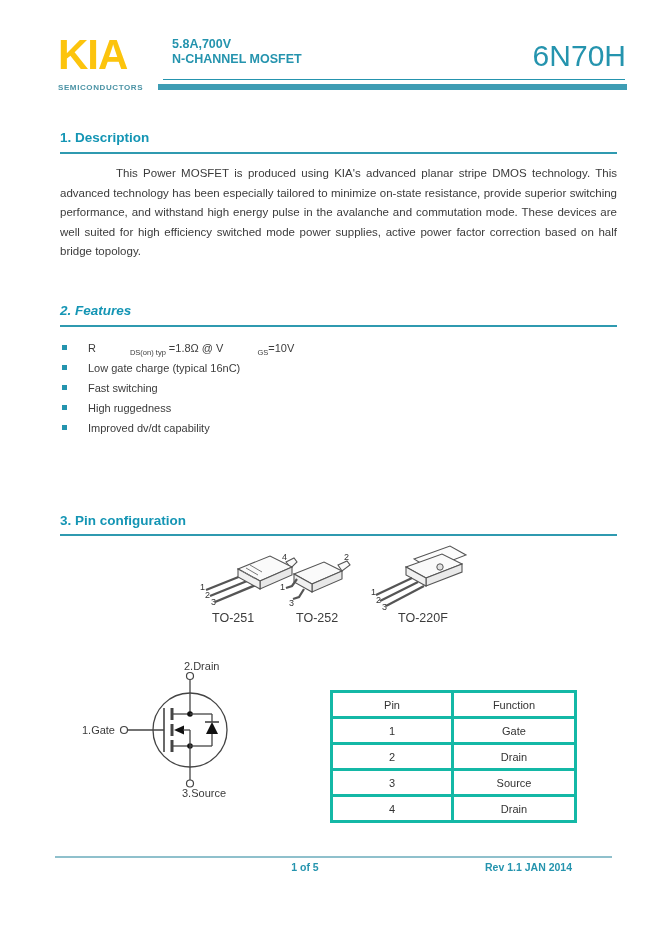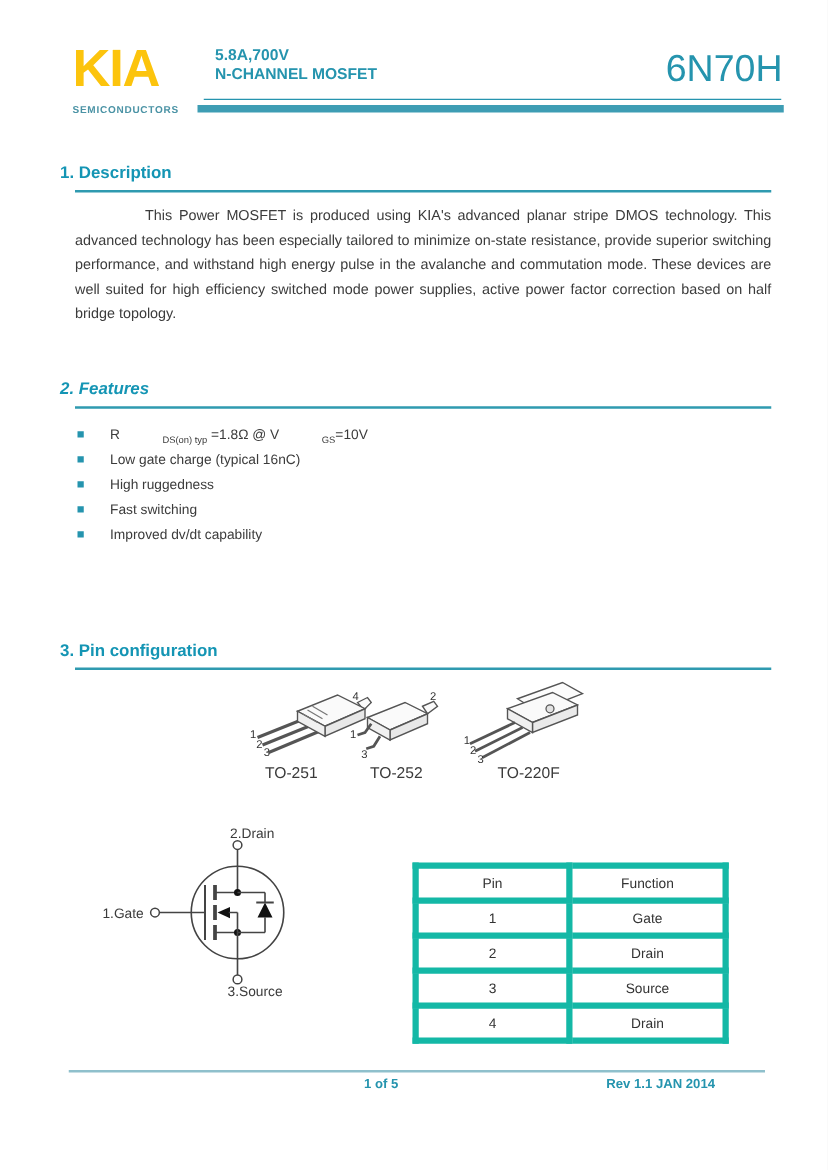--- a/index.html
+++ b/index.html
@@ -13,42 +13,42 @@
   .logo      { position:absolute; left:58px; top:33px; font-size:42px; font-weight:700;
                letter-spacing:-1px; color:#fcc40d; line-height:44px; }
   .logo-sub  { position:absolute; left:58px; top:83px; font-size:8px; font-weight:700;
                letter-spacing:0.6px; color:#4b93a5; }
   .subtitle  { position:absolute; left:172px; top:37px; font-size:12.5px; font-weight:700;
                color:#2594ae; line-height:15px; }
   .partno    { position:absolute; right:36px; top:39px; font-size:30px; color:#2594ae; }
   .hline-thin  { position:absolute; left:163px; right:37px; top:79px; height:1px; background:#2594ae; }
   .hline-thick { position:absolute; left:158px; right:35px; top:84px; height:6px; background:#3e9db4; }
   
-  .sec-head { position:absolute; left:48px; font-size:13.5px; font-weight:700; color:#1495b4; }
+  .sec-head { position:absolute; left:60px; font-size:13.5px; font-weight:700; color:#1495b4; }
   .sec-rule { position:absolute; left:60px; width:557px; height:2px; background:#2f9ab0; }
   
   .desc-body { position:absolute; left:60px; top:164px; width:557px; font-size:11.5px;
                line-height:19.5px; text-align:justify; text-indent:56px; color:#3b3b3b; }
   
   .features-list { position:absolute; left:60px; top:338px; width:520px;
                    list-style:none; margin:0; padding:0; }
   .features-list li { position:relative; padding-left:28px; height:20px;
                       line-height:20px; font-size:11px; color:#3b3b3b; }
   .sq  { position:absolute; left:2px; top:7px; width:5px; height:5px; background:#2594ae; }
   .features-list sub { font-size:7.5px;padding-left:34px; }
   
   .pkg-svg   { position:absolute; }
   .pkg-label { position:absolute; top:611px; font-size:12.5px; color:#3b3b3b; }
   svg text   { font-family:"Liberation Sans","DejaVu Sans",sans-serif; }
   .pin-num   { font-size:9px; fill:#333; }
   .sym-label { font-size:11px; fill:#3b3b3b; }
   
   .pin-table { position:absolute; left:330px; top:690px; border-collapse:collapse;
                border:1.5px solid #444; }
-  .pin-table td { border:5px solid #14b8a6; width:118px; height:23px; text-align:center;
+  .pin-table td { border:3px solid #14b8a6; width:118px; height:23px; text-align:center;
                   font-size:11px; color:#333; padding:0; }
   .pin-table td:last-child { width:120px; }
   
   .footer-rule { position:absolute; left:55px; width:557px; top:856px; height:2px; background:#8fc0cc; }
   .footer-page { position:absolute; left:235px; width:140px; top:861px; text-align:center;
                  font-size:10.5px; font-weight:700; color:#2594ae; }
   .footer-rev  { position:absolute; right:90px; top:861px; font-size:10.5px; font-weight:700;
                  color:#2594ae; }
 </style>
 </head>
@@ -85,25 +85,25 @@
     <li>
       <span class="sq"></span>
       <span><span>R</span><sub>DS(on) typ</sub><span> =1.8Ω @ V</span><sub>GS</sub><span>=10V</span></span>
     </li>
     <li>
       <span class="sq"></span>
       <span>Low gate charge (typical 16nC)</span>
     </li>
     <li>
       <span class="sq"></span>
+      <span>Fast switching</span>
+    </li>
+    <li>
+      <span class="sq"></span>
       <span>High ruggedness</span>
-    </li>
-    <li>
-      <span class="sq"></span>
-      <span>Fast switching</span>
     </li>
     <li>
       <span class="sq"></span>
       <span>Improved dv/dt capability</span>
     </li>
   </ul>
 
   <div class="sec-head" style="top:513px;">
     <span>3.</span>
     <span>Pin configuration</span>

